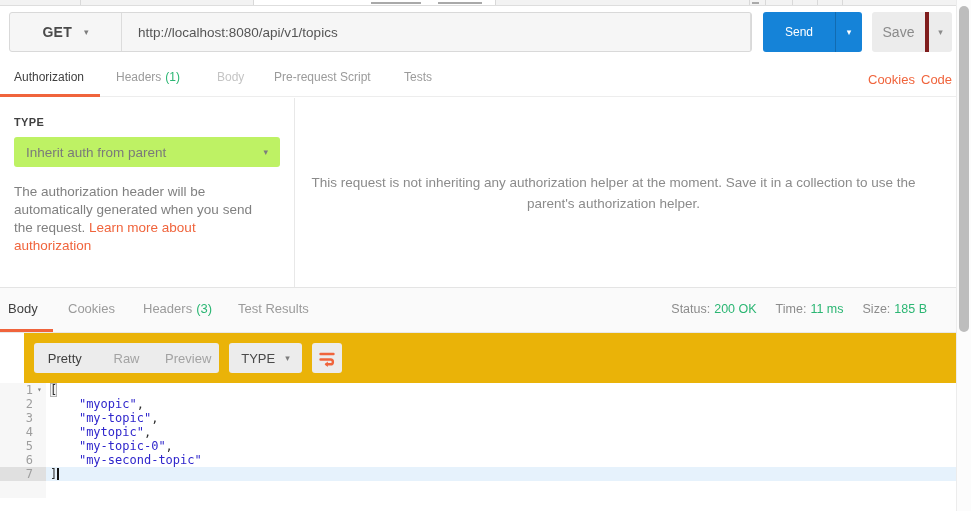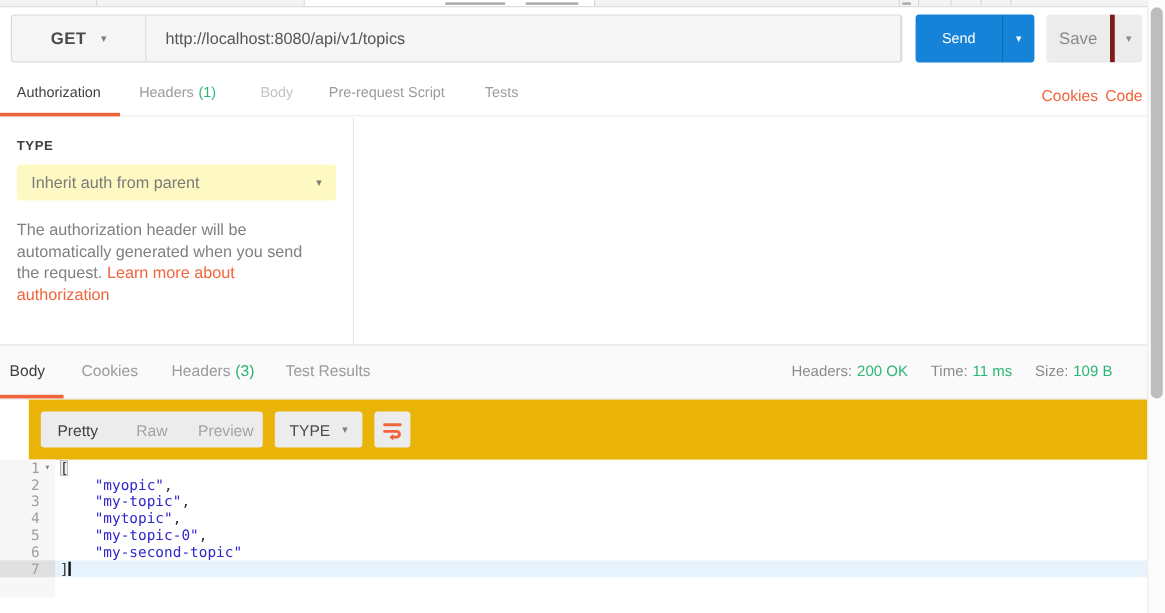--- a/index.html
+++ b/index.html
@@ -46,21 +46,21 @@
   .rt { position:absolute; top:8px; font-size:12px; color:#9b9b9b; cursor:pointer; white-space:nowrap; }
   .rt.active { color:#3f3f3f; }
   .rt.disabled { color:#c4c4c4; }
   .rt .count { color:var(--green,#2bb673); margin-left:4px; }
   .rt-underline { position:absolute; left:0; top:32px; width:100px; height:3px; background:var(--accent,#f0643c); }
   .corner-link { position:absolute; top:10px; font-size:13px; color:var(--accent,#f0643c); cursor:pointer; }
 
   
   .auth-left { position:absolute; left:0; top:98px; width:295px; height:189px; border-right:1px solid #e8e8e8; }
   .type-label { margin:18px 0 0 14px; font-size:11px; font-weight:700; color:#404040; letter-spacing:.4px; }
-  .type-select { margin:9px 14px 16px 14px; height:30px; background:#fef9c3; border-radius:3px;
+  .type-select { margin:9px 14px 16px 14px; height:30px; background:#bef264; border-radius:3px;
     display:flex; align-items:center; justify-content:space-between; padding:0 12px;
     font-size:13.5px; color:#7a7a7a; cursor:pointer; }
   .auth-desc { margin:16px 22px 0 14px; font-size:13.5px; line-height:18px; color:#808080; }
   .auth-desc .lnk { color:var(--accent,#f0643c); cursor:pointer; }
   .auth-msg { position:absolute; left:271px; top:98px; width:685px; height:189px;
     display:flex; align-items:center; justify-content:center; }
   .auth-msg .inner { max-width:625px; text-align:center; font-size:13.5px; line-height:21px; color:#8b8b8b; }
 
   
   .resp-band { position:absolute; left:0; top:287px; width:956px; height:46px;
@@ -166,33 +166,36 @@
   <div class="auth-left">
     <div class="type-label">TYPE</div>
     <div class="type-select">
       <span>Inherit auth from parent</span>
       <span class="chev">▾</span>
     </div>
     <div class="auth-desc">
       <span>The authorization header will be automatically generated when you send the request. </span><span class="lnk">Learn more about authorization</span>
     </div>
   </div>
+  <div class="auth-msg">
+    <div class="inner">This request is not inheriting any authorization helper at the moment. Save it in a collection to use the parent's authorization helper.</div>
+  </div>
 
   <div class="resp-band">
     <span class="rt active" style="left:8px">Body</span>
     <span class="rt" style="left:68px">Cookies</span>
     <span class="rt" style="left:143px">
       <span>Headers</span><span class="count">(3)</span>
     </span>
     <span class="rt" style="left:238px">Test Results</span>
     <div class="resp-underline"></div>
     <div class="resp-meta">
-      <span><span>Headers:</span><b>200 OK</b></span>
+      <span><span>Status:</span><b>200 OK</b></span>
       <span><span>Time:</span><b>11 ms</b></span>
-      <span><span>Size:</span><b>109 B</b></span>
+      <span><span>Size:</span><b>185 B</b></span>
     </div>
   </div>
 
   <div class="resp-toolbar">
     <div class="pill seg">
       <span class="active">Pretty</span>
       <span>Raw</span>
       <span>Preview</span>
     </div>
     <div class="pill json-pill">

